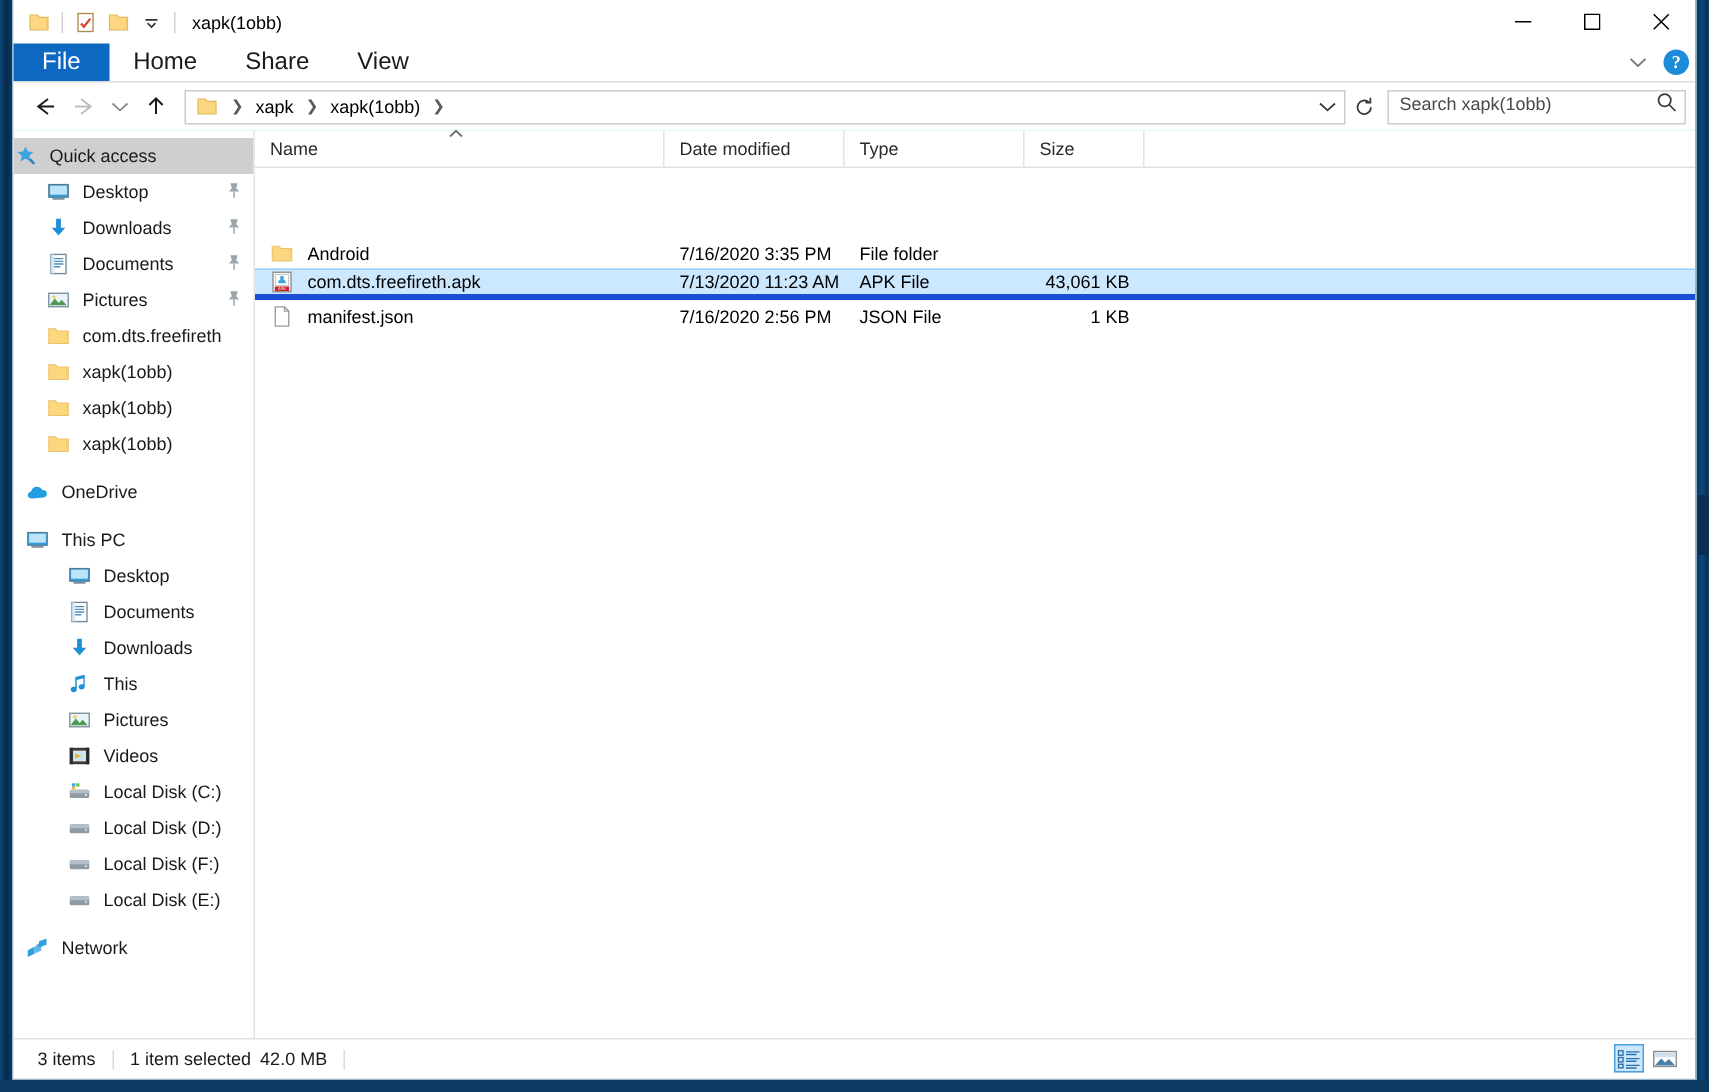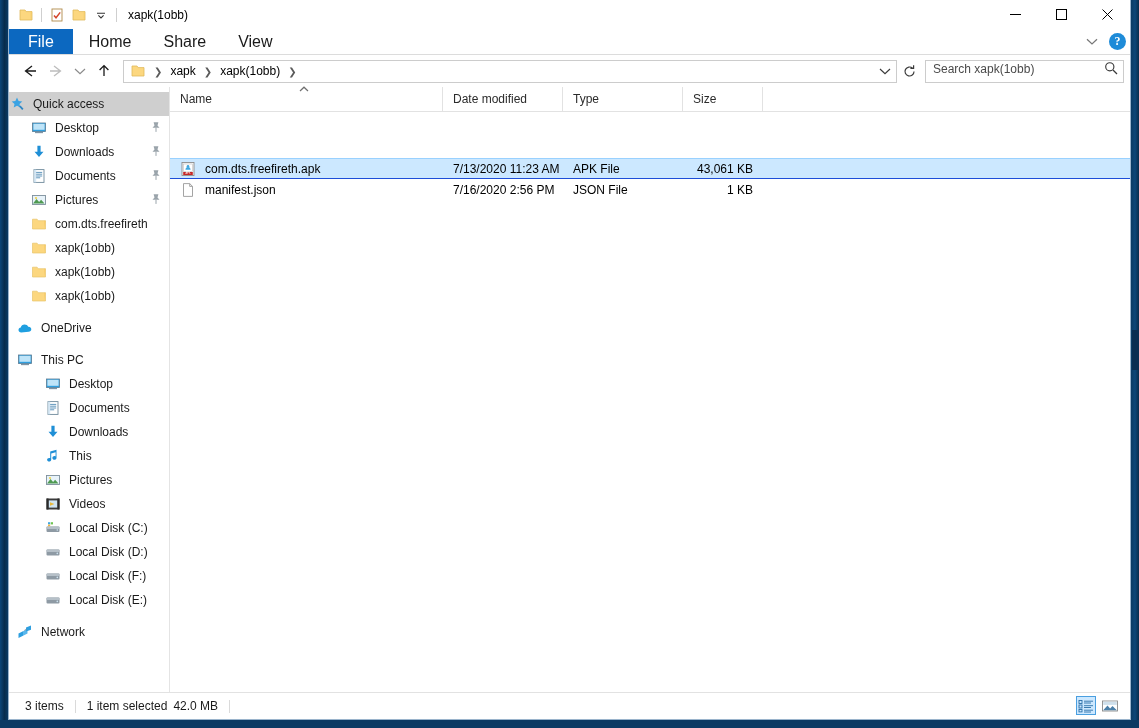--- a/index.html
+++ b/index.html
@@ -282,21 +282,21 @@
     height: 21px;
     display: flex;
     align-items: center;
     font-size: 12px;
     color: #000000;
     box-sizing: border-box;
   }
   .row.selected {
     background: #cce8ff;
     border-top: 1px solid #99d1ff;
-    border-bottom: 1px solid #1d4ed8;
+    border-bottom: 4px solid #1d4ed8;
   }
   .cell { display: flex; align-items: center; box-sizing: border-box; overflow: hidden; white-space: nowrap;}
   .cell.name { padding-left: 10px; }
   .cell.name .fico { width: 16px; height: 16px; display:flex; align-items:center; justify-content:center; flex:0 0 16px;}
   .cell.name .fname { margin-left: 9px; }
   .cell.date { padding-left: 10px; }
   .cell.type { padding-left: 10px; }
   .cell.size { justify-content: flex-end; padding-right: 10px; }
 
   
@@ -749,20 +749,34 @@
         <div class="col-head" style="width:120px;">
           <span>Type</span>
         </div>
         <div class="col-head" style="width:80px;">
           <span>Size</span>
         </div>
       </div>
 
       <div class="rows">
 
+        <div class="row">
+          <div class="cell name" style="width:273px;">
+            <span class="fico">
+              <svg width="16" height="16" viewBox="0 0 16 16">
+                <path d="M1.5 3.2h4.6l1.1 1.5H14.5V13H1.5z" fill="#fcd77f" stroke="#e8c46c" stroke-width="0.7"></path>
+                <path d="M13 13 14.5 4.7h-1.4z" fill="#f5c45c" opacity="0.55"></path>
+              </svg>
+            </span>
+            <span class="fname">Android</span>
+          </div>
+          <div class="cell date" style="width:120px;">7/16/2020 3:35 PM</div>
+          <div class="cell type" style="width:120px;">File folder</div>
+          <div class="cell size" style="width:80px;"></div>
+        </div>
 
         <div class="row selected">
           <div class="cell name" style="width:273px;">
             <span class="fico">
               <svg width="16" height="16" viewBox="0 0 16 16">
                 <rect x="2" y="1.5" width="12" height="13" fill="#fafafa" stroke="#8c8c8c" stroke-width="0.9"></rect>
                 <rect x="3.6" y="3" width="8.8" height="7.4" fill="#ffffff" stroke="#c0c0c0" stroke-width="0.6"></rect>
                 <path d="M5.4 8.8c0-1.6 1.1-2.8 2.6-2.8s2.6 1.2 2.6 2.8z" fill="#3ea7e0"></path>
                 <circle cx="8" cy="5.2" r="1.3" fill="#3ea7e0"></circle>
                 <rect x="3.2" y="11" width="9.6" height="3" fill="#c62828"></rect>

